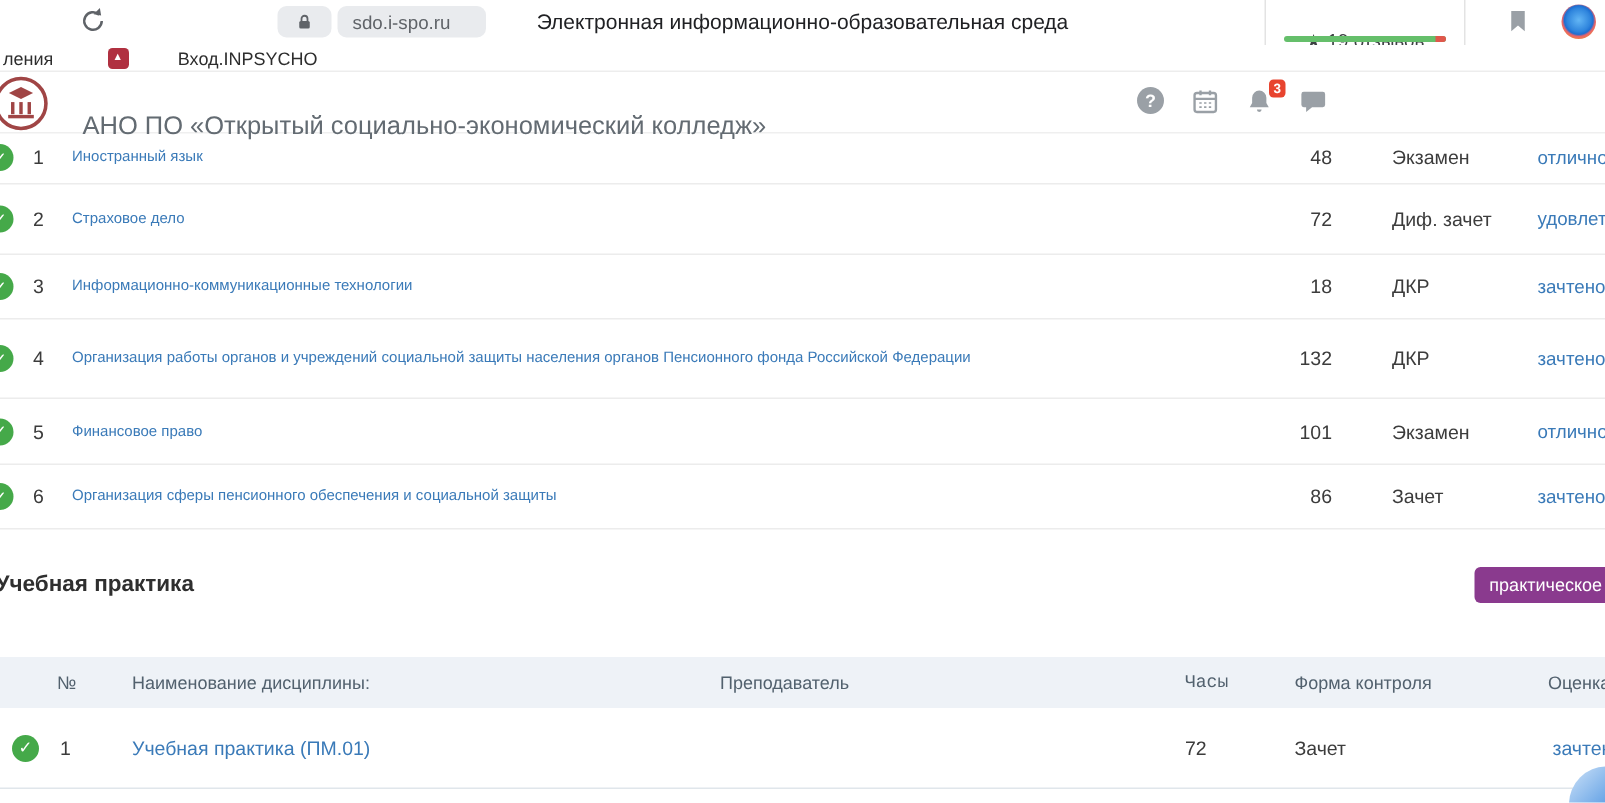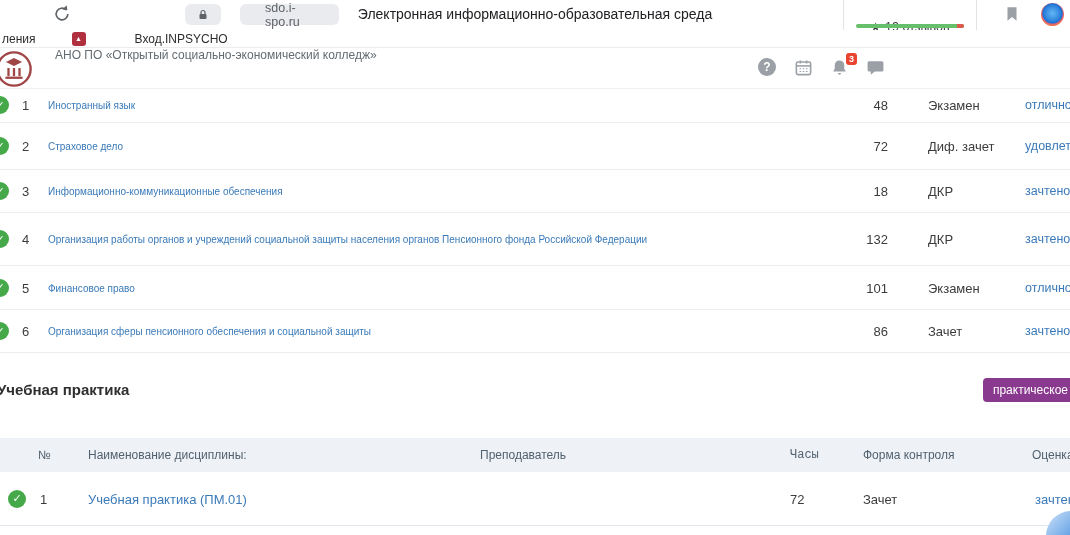--- a/index.html
+++ b/index.html
@@ -6,39 +6,39 @@
   body{
     width:1070px;height:535px;overflow:hidden;position:relative;
     background:#fff;font-family:"Liberation Sans",sans-serif;
     -webkit-font-smoothing:antialiased;
   }
   
   .chrome{position:absolute;top:0;left:0;width:1070px;height:30px;background:#fff;}
   .reload{position:absolute;left:52px;top:4px;width:20px;height:20px;color:#5f6368;}
   .pill{position:absolute;top:4px;height:21px;background:#e9ebee;border-radius:6px;display:flex;align-items:center;justify-content:center;box-sizing:border-box;}
   .lock-pill{left:185px;width:36px;color:#5f6368;}
-  .url-pill{left:240px;width:99px;justify-content:flex-start;padding:0 25px;font-size:12.5px;color:#5f6368;}
+  .url-pill{left:225px;width:99px;justify-content:flex-start;padding:0 10px;font-size:12.5px;color:#5f6368;}
   .chrome-title{position:absolute;top:6px;left:0;width:1070px;text-align:center;font-size:14px;color:#202124;pointer-events:none;}
   .reviews{position:absolute;left:843px;top:0;width:132px;height:30px;border-left:1px solid #e3e3e3;border-right:1px solid #e3e3e3;background:#fff;text-align:center;cursor:pointer;}
   .reviews-text{font-size:12.5px;color:#3c4043;margin-top:20px;}
   .reviews-text .star{font-size:12px;margin-right:4px;color:#3c4043;}
   .reviews-bar{position:absolute;left:12px;right:12px;bottom:2px;height:4px;background:#65bf6b;border-radius:2px;overflow:hidden;}
   .reviews-bar::after{content:"";position:absolute;right:0;top:0;width:7px;height:4px;background:#e0574b;}
   .flag{position:absolute;left:1003px;top:5px;width:18px;height:18px;color:#9aa0a6;cursor:pointer;}
   .avatar{position:absolute;left:1041px;top:3px;width:23px;height:23px;border-radius:50%;cursor:pointer;
     background:radial-gradient(circle at 50% 45%,#63b6f5 0%,#2f85dd 45%,#1d6fd2 56%,#e8636a 64%,#f08a3c 78%,#e55a8a 96%);}
   
   .bookmarks{position:absolute;top:30px;left:0;width:1070px;height:17px;display:flex;align-items:center;font-size:12px;color:#2d2d2d;border-bottom:1px solid #ededed;background:#fff;}
   .bm-clipped{margin-left:2px;cursor:pointer;}
   .bm-favicon{margin-left:36px;width:14px;height:14px;border-radius:3px;background:#b03040;color:#fff;font-size:7px;display:flex;align-items:center;justify-content:center;}
-  .bm-item{margin-left:24px;cursor:pointer;padding-left:25px;}
+  .bm-item{margin-left:8px;cursor:pointer;padding-left:25px;}
   
   .site-header{position:absolute;top:48px;left:0;width:1070px;height:40px;background:#fff;border-bottom:1px solid #efefef;}
   .logo{position:absolute;left:-5px;top:2px;width:38px;height:38px;cursor:pointer;}
-  .org-title{position:absolute;left:55px;top:0;font-size:12px;color:#636b72;}
+  .org-title{position:absolute;left:55px;top:26px;font-size:17px;color:#636b72;}
   .hdr-icons{position:absolute;right:185px;top:10px;display:flex;gap:17px;align-items:center;}
   .hicon{width:19px;height:19px;color:#9aa0a6;position:relative;cursor:pointer;}
   .help-circle{width:18px;height:18px;border-radius:50%;background:#9aa0a6;color:#fff;font-size:12px;font-weight:bold;display:flex;align-items:center;justify-content:center;}
   .bell-badge{position:absolute;top:-5px;right:-8px;background:#e8442f;color:#fff;font-size:9px;font-weight:bold;padding:1px 3px;border-radius:3px;line-height:10px;}
   
   .main{position:absolute;top:88px;left:0;width:1070px;}
   .g-row{position:relative;border-bottom:1px solid #ececec;}
   .g-row:nth-child(1){height:34px;}
   .g-row:nth-child(2){height:46px;}
   .g-row:nth-child(3){height:42px;}
@@ -171,21 +171,21 @@
       <span class="cell status">✓</span>
       <span class="cell num">2</span>
       <a class="cell name">Страховое дело</a>
       <span class="cell hours">72</span>
       <span class="cell form">Диф. зачет</span>
       <a class="cell grade">удовлетворительно</a>
     </div>
     <div class="g-row">
       <span class="cell status">✓</span>
       <span class="cell num">3</span>
-      <a class="cell name">Информационно-коммуникационные обеспечения</a>
+      <a class="cell name">Информационно-коммуникационные технологии</a>
       <span class="cell hours">18</span>
       <span class="cell form">ДКР</span>
       <a class="cell grade">зачтено</a>
     </div>
     <div class="g-row">
       <span class="cell status">✓</span>
       <span class="cell num">4</span>
       <a class="cell name">Организация работы органов и учреждений социальной защиты населения органов Пенсионного фонда Российской Федерации</a>
       <span class="cell hours">132</span>
       <span class="cell form">ДКР</span>

